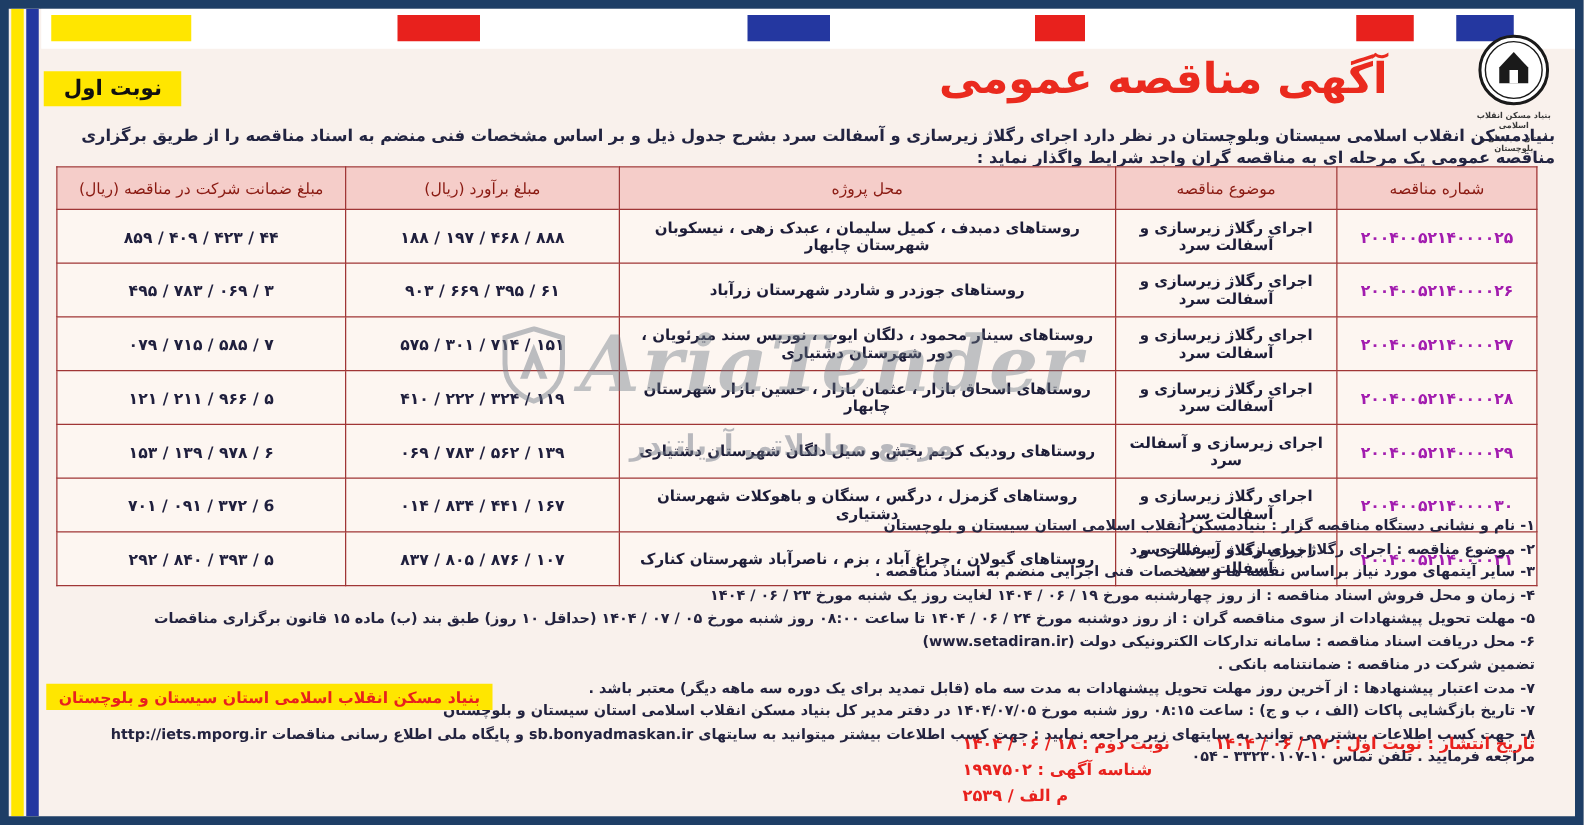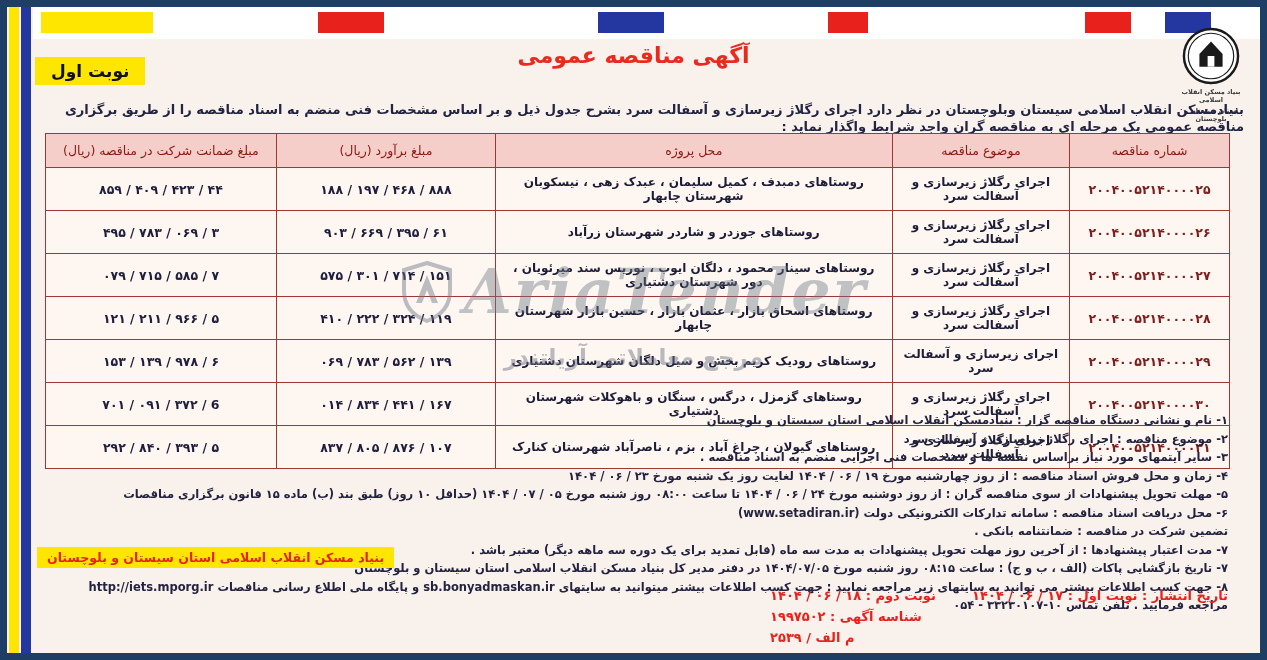--- a/index.html
+++ b/index.html
@@ -18,35 +18,35 @@
   .tb{position:absolute;top:5px;height:21px;}
   .tb-yellow{left:8px;width:112px;background:#ffe600;}
   .tb-red1{left:285px;width:66px;background:#e8211d;}
   .tb-blue1{left:565px;width:66px;background:#2437a0;}
   .tb-red2{left:795px;width:40px;background:#e8211d;}
   .tb-red3{left:1052px;width:46px;background:#e8211d;}
   .tb-blue2{left:1132px;width:46px;background:#2437a0;}
 
   .badge{position:absolute;left:28px;top:50px;background:#ffe600;color:#101010;
     font-weight:bold;font-size:17px;padding:4px 16px;}
-  .title{position:absolute;top:36px;left:150px;right:150px;margin:0;text-align:center;
-    color:#ea2a1e;font-size:22px;font-weight:bold;}
+  .title{position:absolute;top:36px;left:150px;right:150px;margin:0;text-align:right;
+    color:#ea2a1e;font-size:34px;font-weight:bold;}
   .logo{position:absolute;right:10px;top:20px;width:78px;text-align:center;line-height:0;}
   .logo-cap{font-size:6.5px;color:#3a3a3a;line-height:8px;margin-top:3px;font-weight:bold;}
 
   .intro{position:absolute;top:94px;right:16px;left:42px;margin:0;color:#222441;
     font-size:13px;font-weight:bold;line-height:17px;}
 
   .tender-table{position:absolute;top:126px;right:30px;width:1185px;
     border-collapse:collapse;table-layout:fixed;background:#fdf6f1;z-index:1;}
   .tender-table th{background:#f5cdc9;color:#8a1a12;font-size:12.5px;font-weight:normal;
     padding:9px 4px;border:1.5px solid #a03636;text-align:center;}
   .tender-table td{border:1.5px solid #a03636;font-size:12px;padding:7px 5px;
     text-align:center;background:#fdf6f1;font-weight:bold;color:#23233f;}
-  td.num{color:#7f1d1d;font-size:12.5px;letter-spacing:.3px;}
+  td.num{color:#a21caf;font-size:12.5px;letter-spacing:.3px;}
   td.subj,td.loc{color:#1d1d38;}
   td.amt{font-size:12.5px;color:#1f1f3d;}
 
   .notes{position:absolute;top:404px;right:32px;left:42px;color:#23233f;
     font-size:11.5px;line-height:18.5px;font-weight:bold;z-index:2;}
   .note-line{white-space:normal;}
 
   .publisher{position:absolute;left:30px;top:540px;background:#ffe600;color:#e8211d;
     font-weight:bold;font-size:12.5px;padding:3px 10px;z-index:3;}
 

